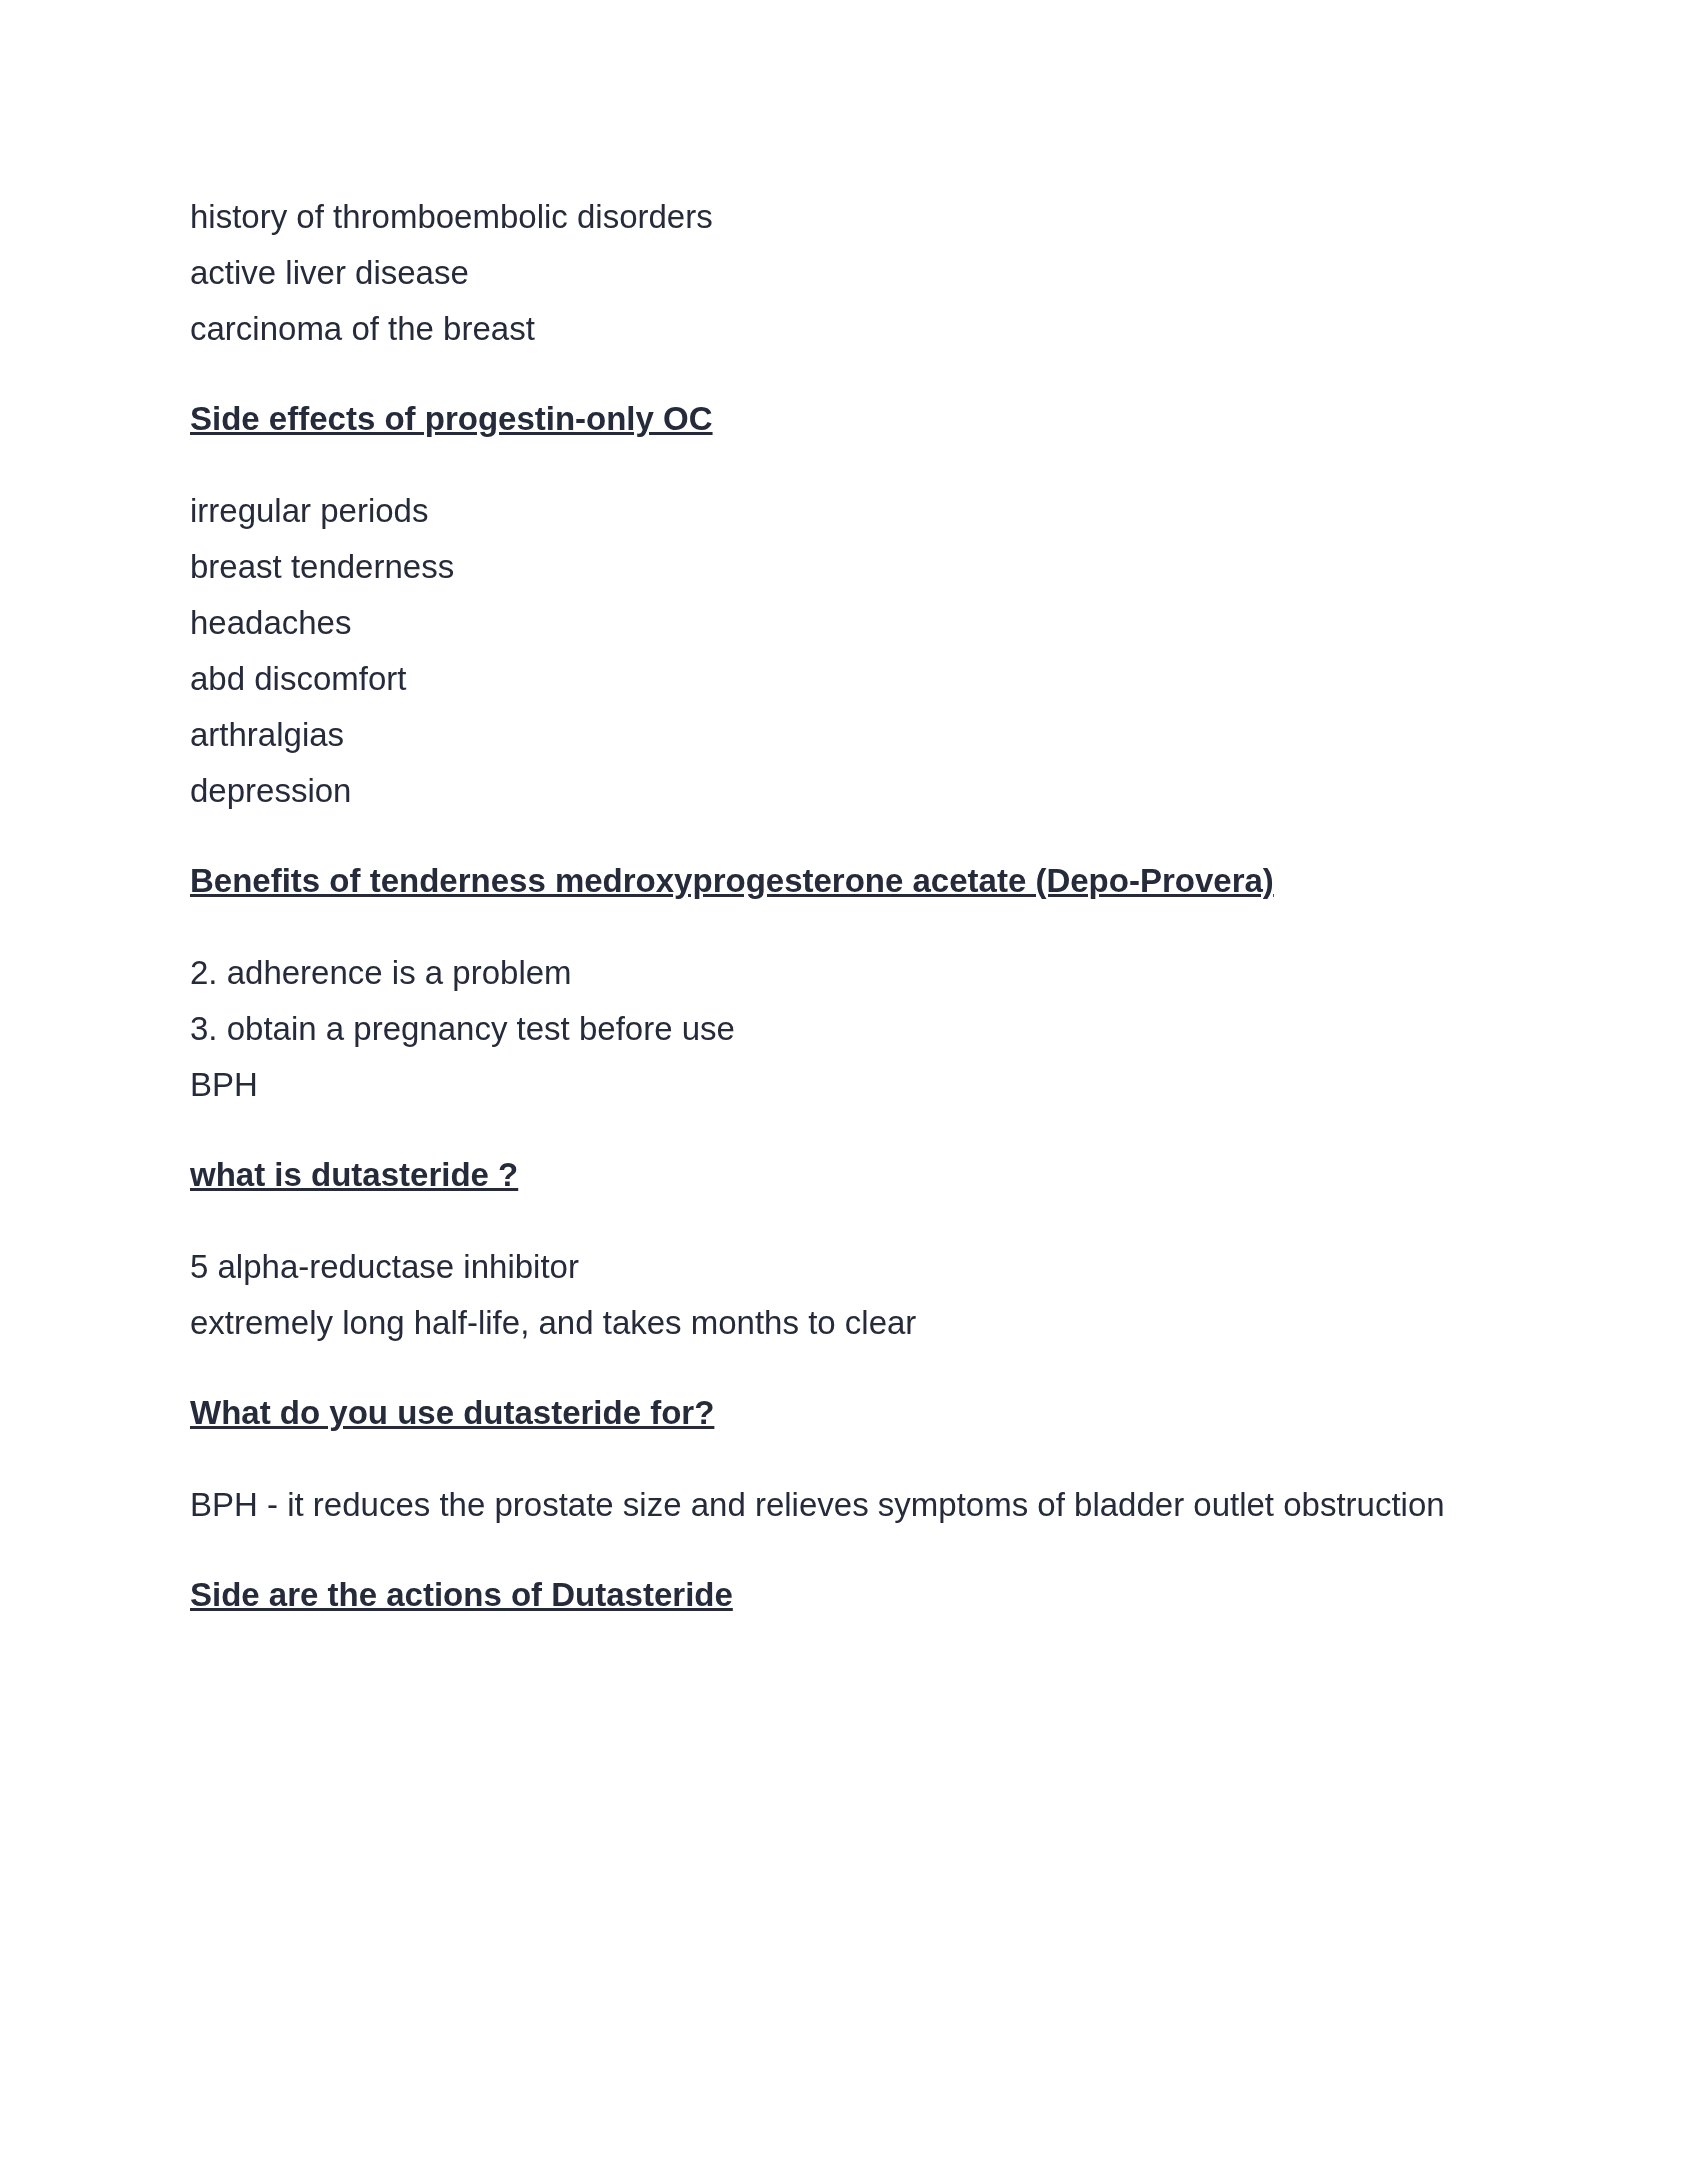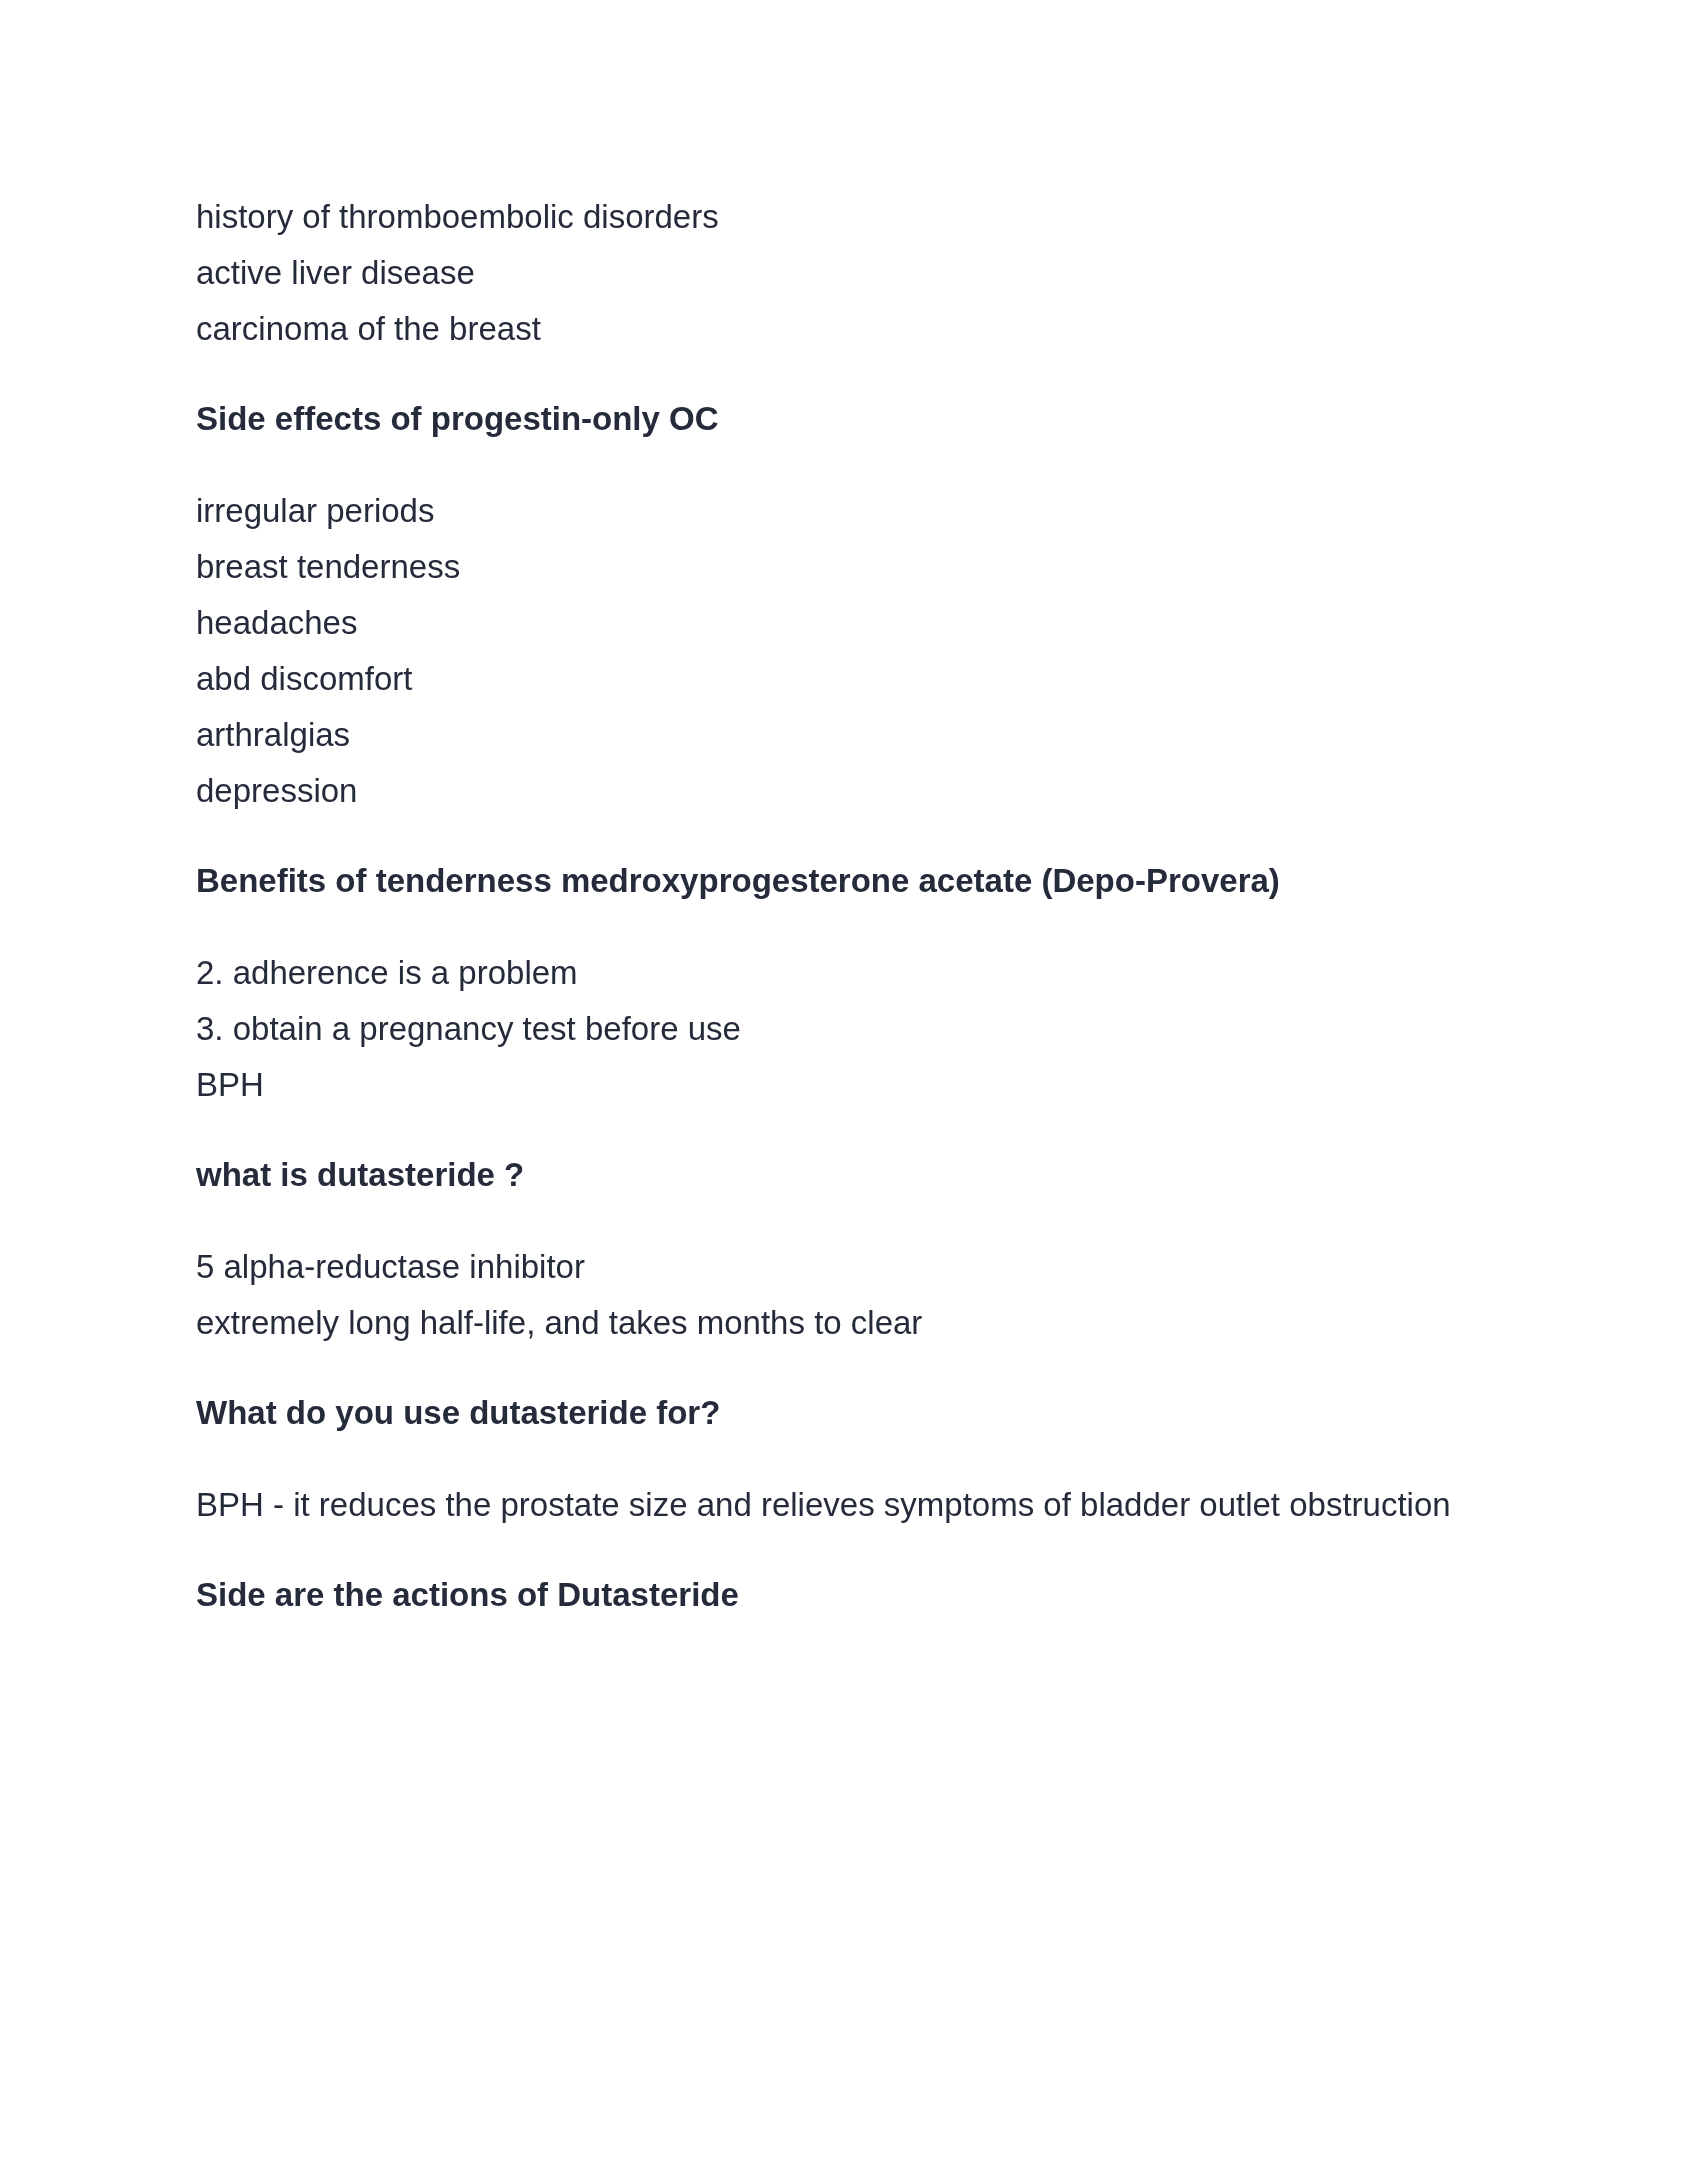--- a/index.html
+++ b/index.html
@@ -10,35 +10,36 @@
     body {
       width: 1683px;
       height: 2178px;
       position: relative;
       overflow: hidden;
       font-family: "Liberation Sans", sans-serif;
       color: #262b3b;
     }
     .page {
       position: absolute;
-      left: 196px;
+      left: 190px;
       top: 189px;
       width: 1287px;
     }
     .line {
       font-size: 33px;
       line-height: 56px;
       height: 56px;
       white-space: nowrap;
       margin: 0;
     }
     .heading {
       font-weight: bold;
       margin-top: 34px;
       margin-bottom: 36px;
+      text-decoration: underline;
     }
     .section { margin: 0; padding: 0; }
   </style>
 </head>
 <body>
 
 <div class="page">
 
   <div class="section">
     <p class="line">history of thromboembolic disorders</p>

